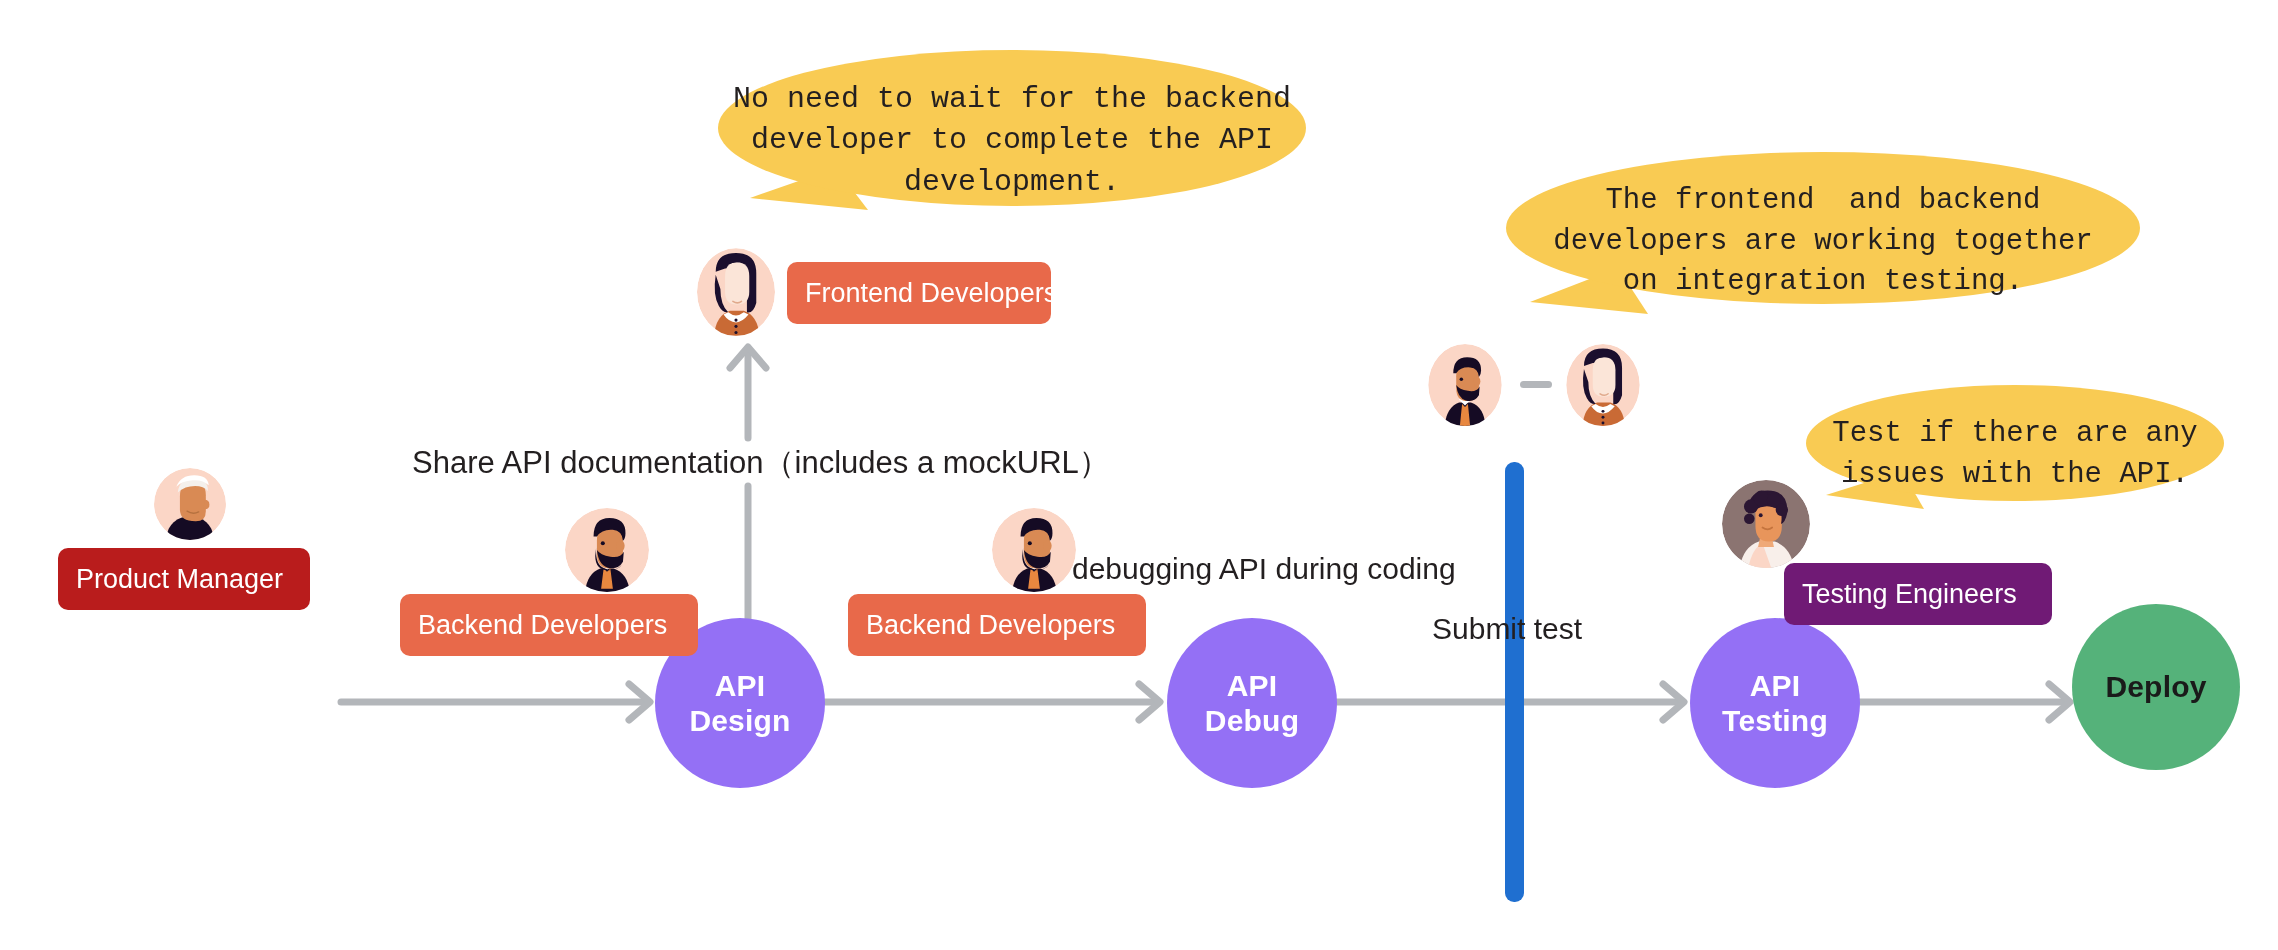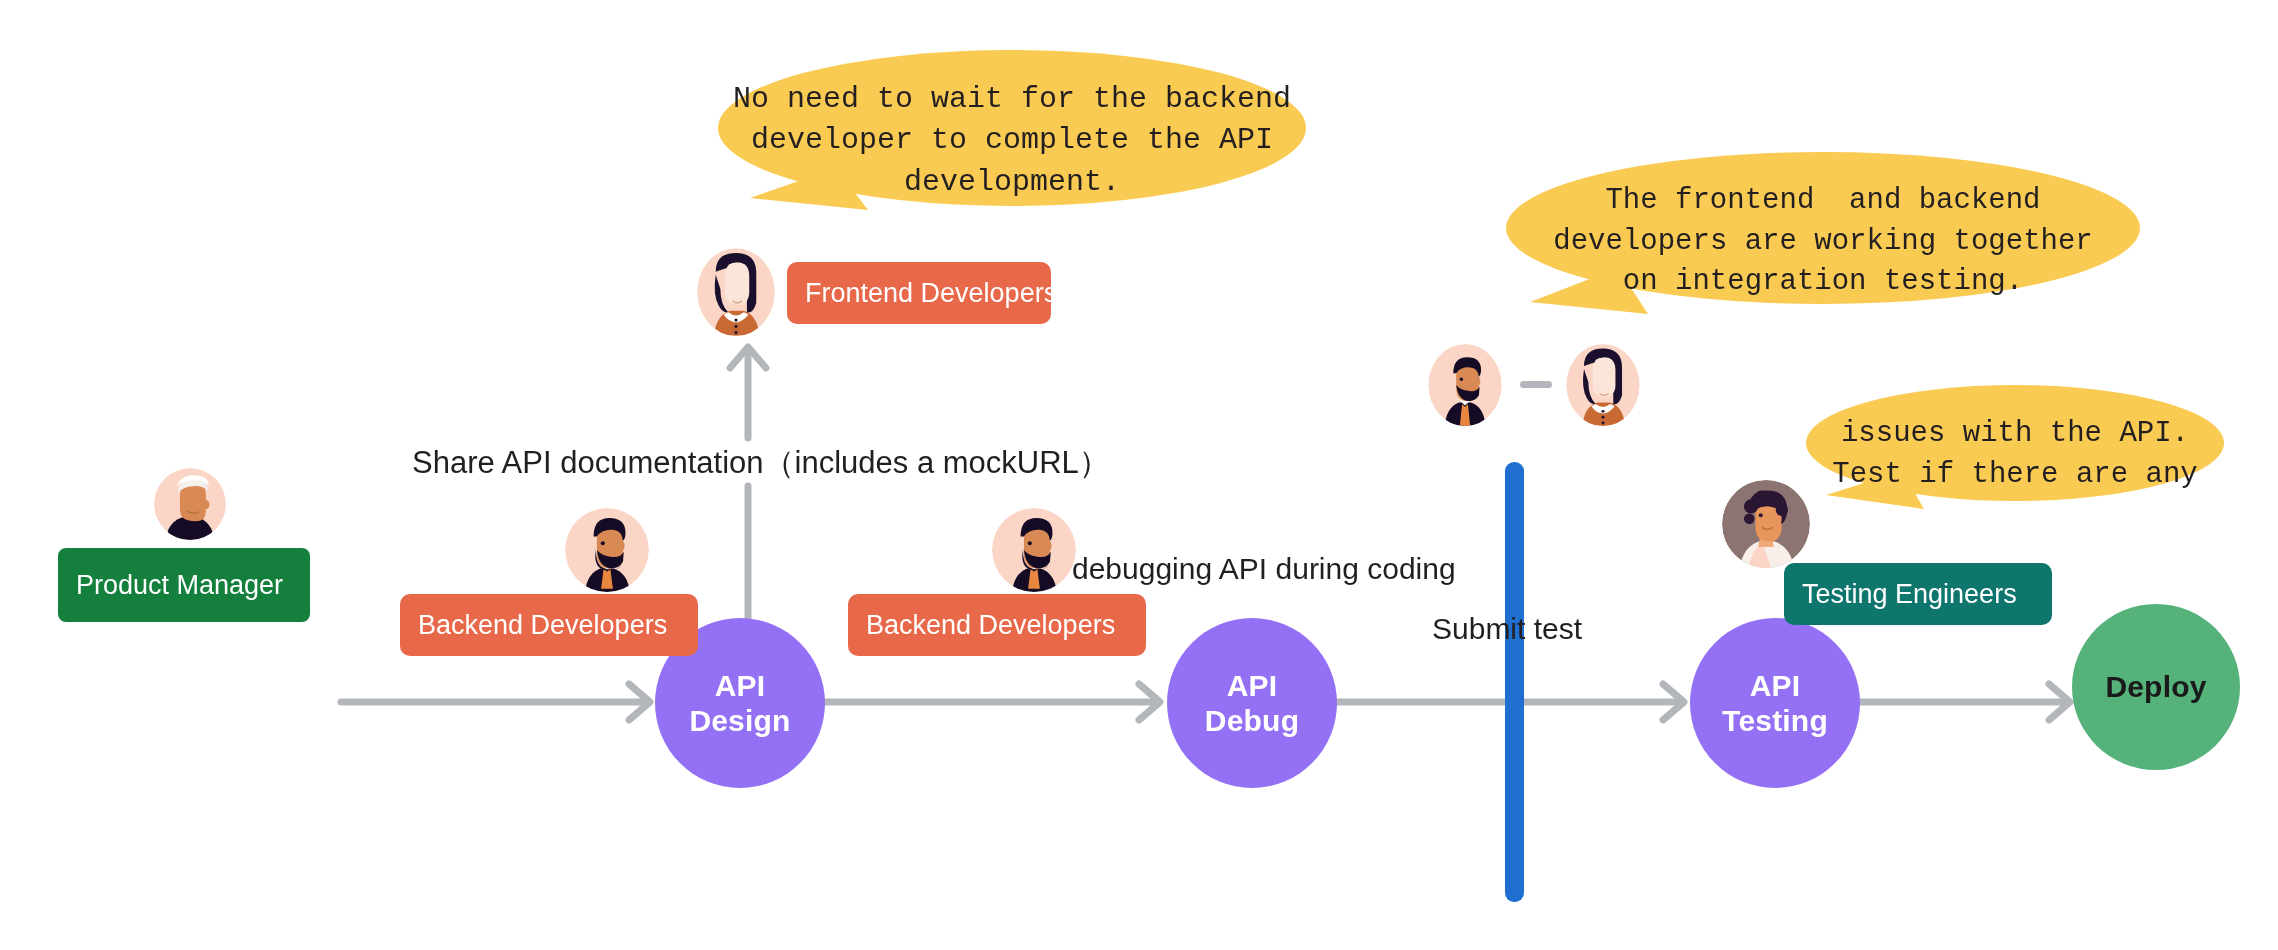--- a/index.html
+++ b/index.html
@@ -264,37 +264,37 @@
       <circle cx="33" cy="30" r="8" fill="#2B1633"></circle>
       <circle cx="45" cy="21" r="9" fill="#2B1633"></circle>
       <circle cx="59" cy="23" r="8" fill="#2B1633"></circle>
       <circle cx="68" cy="34" r="7" fill="#2B1633"></circle>
       <circle cx="31" cy="44" r="6" fill="#2B1633"></circle>
       <path d="M46 54 q6 4 11 0" stroke="#C4743E" stroke-width="2" fill="none" stroke-linecap="round"></path>
       <circle cx="44" cy="40" r="2.2" fill="#2B1633"></circle>
     </svg>
   </div>
 
-  <div class="role-pill" style="left:58px;top:548px;width:252px;height:74px;background:#15803d;border-radius:8px;">
+  <div class="role-pill" style="left:58px;top:548px;width:252px;height:62px;background:#b91c1c;">
     <span>Product Manager</span>
   </div>
 
   <div class="role-pill" style="left:400px;top:594px;width:298px;height:62px;background:#E8694A;">
     <span>Backend Developers</span>
   </div>
 
   <div class="role-pill" style="left:787px;top:262px;width:264px;height:62px;background:#E8694A;">
     <span>Frontend Developers</span>
   </div>
 
   <div class="role-pill" style="left:848px;top:594px;width:298px;height:62px;background:#E8694A;">
     <span>Backend Developers</span>
   </div>
 
-  <div class="role-pill" style="left:1784px;top:563px;width:268px;height:62px;background:#0f766e;">
+  <div class="role-pill" style="left:1784px;top:563px;width:268px;height:62px;background:#701a75;">
     <span>Testing Engineers</span>
   </div>
 
   <div class="annot" style="left:412px;top:444px;font-size:31px;">Share API documentation（includes a mockURL）</div>
 
   <div class="annot" style="left:1072px;top:551px;font-size:30px;">debugging API during coding</div>
 
   <div class="annot" style="left:1432px;top:611px;font-size:30px;">Submit test</div>
 
   <div class="bubble" style="left:718px;top:50px;width:588px;height:190px;">
@@ -320,18 +320,18 @@
       <span class="bubble-line">on integration testing.</span>
     </div>
   </div>
 
   <div class="bubble" style="left:1806px;top:385px;width:418px;height:148px;">
     <svg width="418" height="148" viewBox="0 0 418 148" xmlns="http://www.w3.org/2000/svg">
       <path d="M20 110 L96 86 L118 124 Z" fill="#F9CB53"></path>
       <ellipse cx="209" cy="58" rx="209" ry="58" fill="#F9CB53"></ellipse>
     </svg>
     <div class="bubble-text" style="padding-bottom:26px;font-size:29px;line-height:1.42;">
+      <span class="bubble-line">Test if there are any</span>
       <span class="bubble-line">issues with the API.</span>
-      <span class="bubble-line">Test if there are any</span>
     </div>
   </div>
 
 </div>
 
 </body></html>

